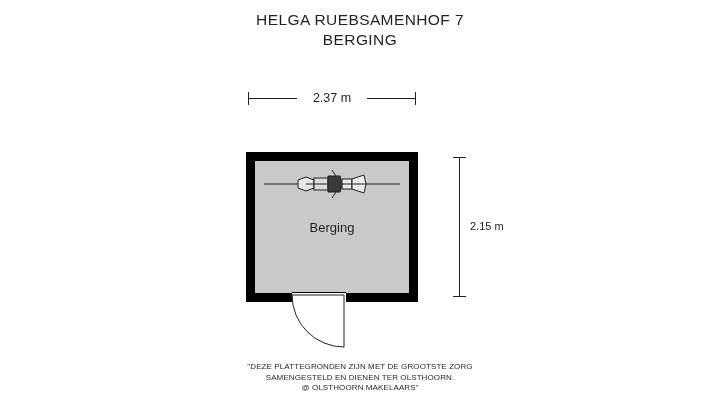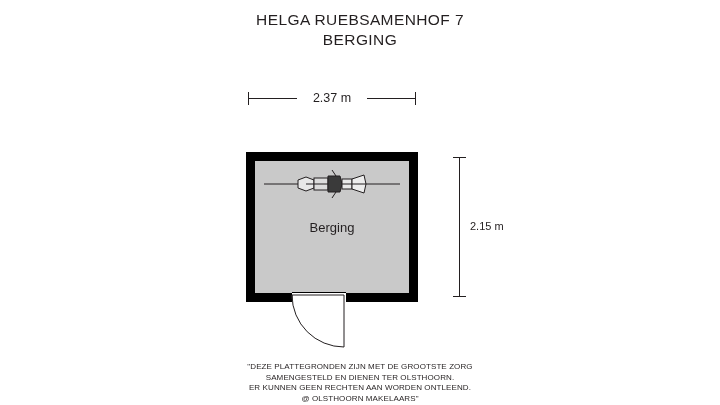--- a/index.html
+++ b/index.html
@@ -235,17 +235,16 @@
       <path d="M6 2 A52 52 0 0 0 58 54"></path>
       <line x1="58" y1="54" x2="58" y2="2"></line>
       <line x1="6" y1="2" x2="58" y2="2"></line>
       <line x1="6" y1="2" x2="6" y2="6"></line>
     </g>
   </svg>
 
   <div class="footer">
     <div>"DEZE PLATTEGRONDEN ZIJN MET DE GROOTSTE ZORG</div>
     <div>SAMENGESTELD EN DIENEN TER OLSTHOORN.</div>
-    <div>ER KUNNEN GEEN RECHTEN AAN WORDEN ONTLEEND.</div>
     <div>@ OLSTHOORN MAKELAARS"</div>
   </div>
 
 </div>
 
 </body></html>

